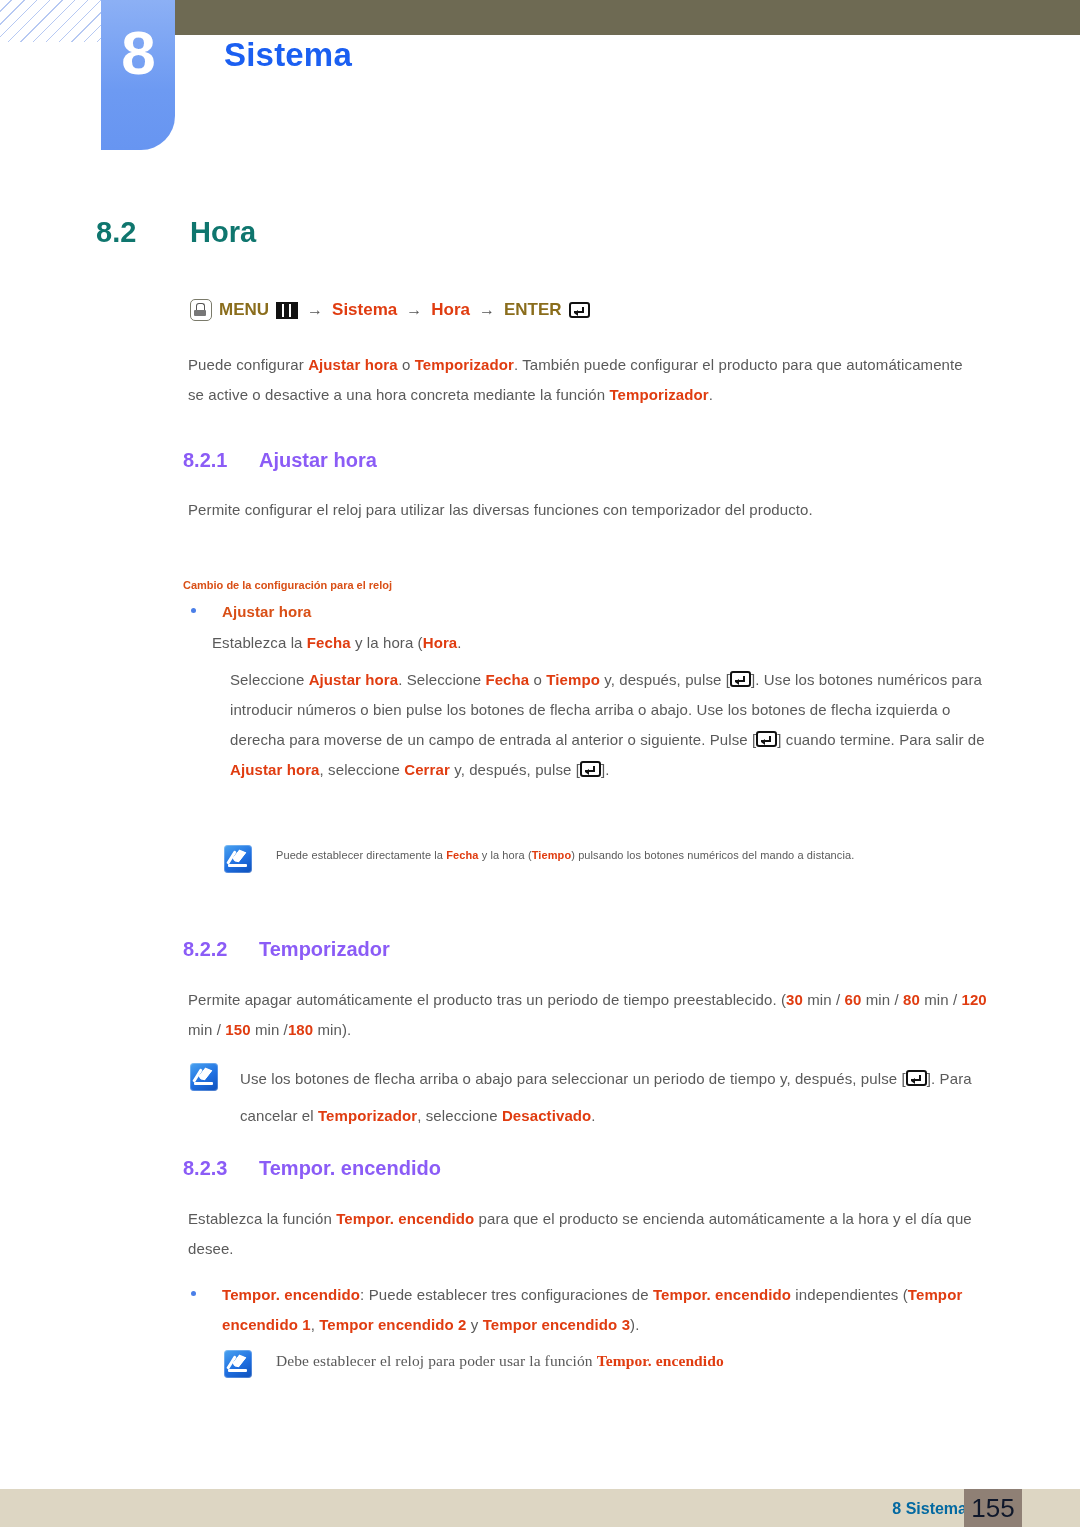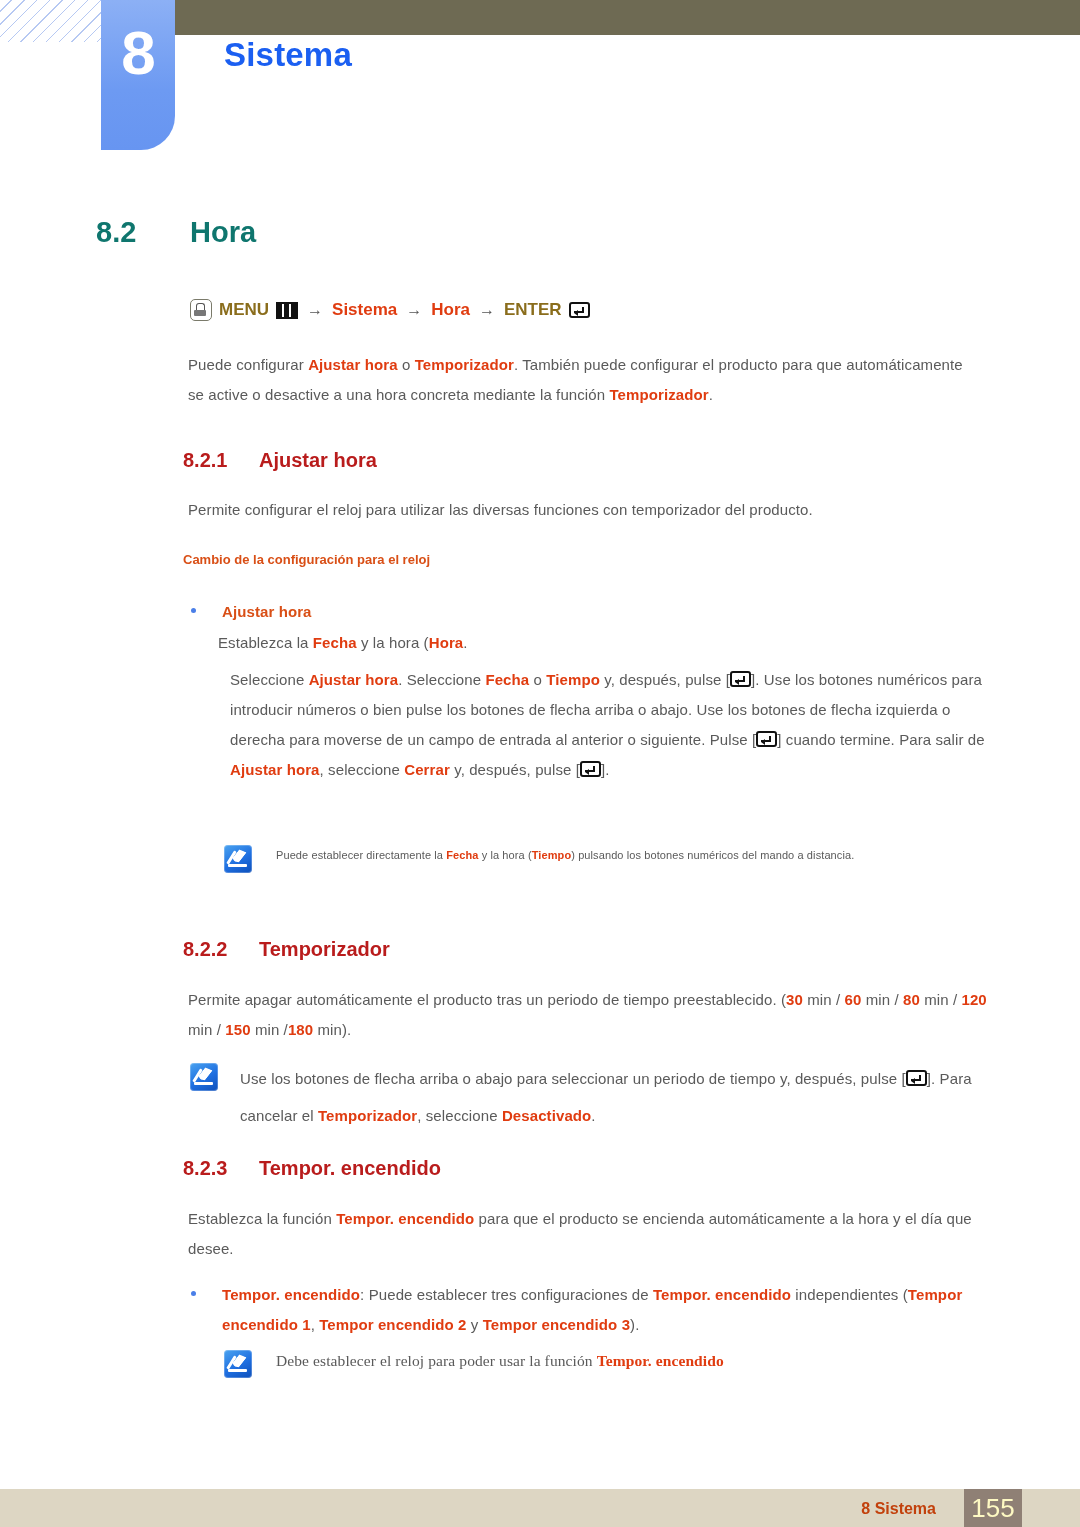--- a/index.html
+++ b/index.html
@@ -47,29 +47,30 @@
   
   .sec-h1 {
     position:absolute; left:96px; top:216px;
     font-size:29px; font-weight:bold; color:#0f766e;
     white-space:nowrap;
   }
   .sec-h1 .num { display:inline-block; width:94px; }
 
   .sec-h2 {
     position:absolute; left:183px;
-    font-size:20px; font-weight:bold; color:#b91c1c;
+    font-size:20px; font-weight:bold; color:#8b5cf6;
     white-space:nowrap;
   }
   .sec-h2 .num { display:inline-block; width:76px; }
 
   .sec-h3 {
     position:absolute; left:183px;
-    font-size:13px; font-weight:bold; color:#d94f16;
-    white-space:nowrap;
+    font-size:11px; font-weight:bold; color:#d94f16;
+    white-space:nowrap;
+    margin-top:27px;
   }
 
   
   .menupath {
     position:absolute; left:190px; top:299px;
     font-size:17px; color:#8a6d1c; font-weight:bold;
     white-space:nowrap;
     display:flex; align-items:center; gap:7px;
   }
   .menupath .red { color:#e03c10; font-weight:bold; }
@@ -160,31 +161,31 @@
     transform:rotate(32deg) skewX(-6deg);
     clip-path:polygon(0% 10%, 100% 0%, 100% 88%, 50% 100%, 0% 88%);
   }
 
   
   .footer-bar {
     position:absolute; left:0; bottom:0; width:1080px; height:38px;
     background:#ddd6c3;
   }
   .footer-label {
-    position:absolute; right:144px; bottom:9px;
-    font-size:16px; color:#c2410c; font-weight:bold;
+    position:absolute; right:113px; bottom:9px;
+    font-size:16px; color:#0369a1; font-weight:bold;
   }
   .footer-pagebox {
     position:absolute; right:58px; bottom:0; width:58px; height:38px;
     background:#8f8075;
   }
   .footer-pagenum {
     position:absolute; left:0; top:0; width:58px; height:38px;
     display:flex; align-items:center; justify-content:center;
-    font-size:26px; color:#fef9c3; font-weight:normal;
+    font-size:26px; color:#0f172a; font-weight:normal;
   }
 </style>
 </head>
 <body>
 
 <div class="hatch"></div>
 <div class="olive-bar"></div>
 <div class="chapter-tab">
   <div class="chapter-num">8</div>
 </div>
@@ -216,21 +217,21 @@
   <span class="num">8.2.1</span><span>Ajustar hora</span>
 </div>
 
 <div class="para" style="left:188px; top:495px; width:790px;">Permite configurar el reloj para utilizar las diversas funciones con temporizador del producto.</div>
 
 <div class="sec-h3" style="top:552px;">Cambio de la configuración para el reloj</div>
 
 <div class="bullet-dot" style="left:191px; top:608px;"></div>
 <div class="para" style="left:222px; top:597px; width:760px; color:#d94f16; font-weight:bold;">Ajustar hora</div>
 
-<div class="para" style="left:218px; top:628px; width:760px;">
+<div class="para" style="left:212px; top:628px; width:760px;">
   <span>Establezca la </span><span class="red">Fecha</span><span> y la hora (</span><span class="red">Hora</span><span>.</span>
 </div>
 
 <div class="para" style="left:222px; top:665px; width:775px;margin-left:8px;">
   <span>Seleccione </span><span class="red">Ajustar hora</span><span>. Seleccione </span><span class="red">Fecha</span><span> o </span><span class="red">Tiempo</span><span> y, después, pulse [</span><span class="ico-enter"></span><span>]. Use los botones</span>
   <span>numéricos para introducir números o bien pulse los botones de flecha arriba o abajo. Use los</span>
   <span>botones de flecha izquierda o derecha para moverse de un campo de entrada al anterior o</span>
   <span>siguiente. Pulse [</span><span class="ico-enter"></span><span>] cuando termine. Para salir de </span><span class="red">Ajustar hora</span><span>, seleccione </span><span class="red">Cerrar</span><span> y, después,</span>
   <span>pulse [</span><span class="ico-enter"></span><span>].</span>
 </div>

